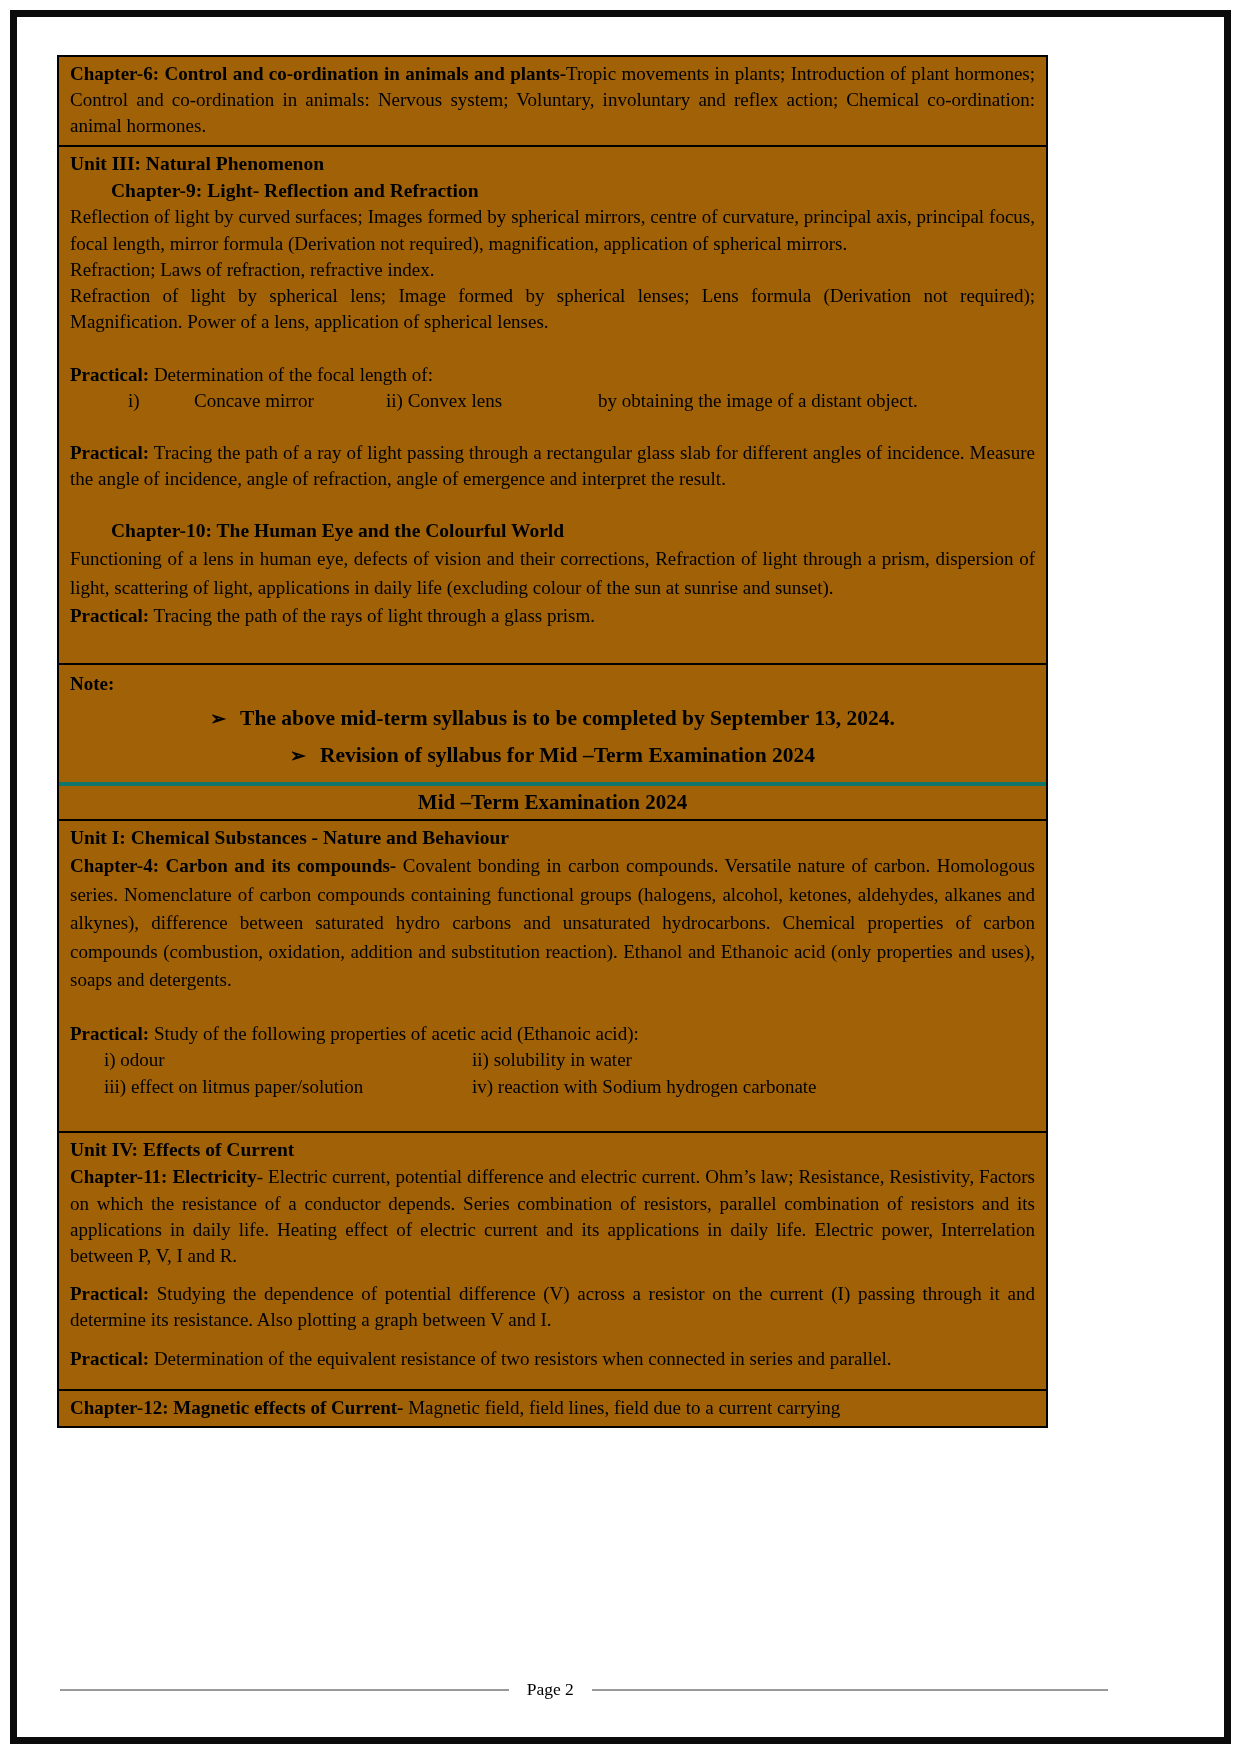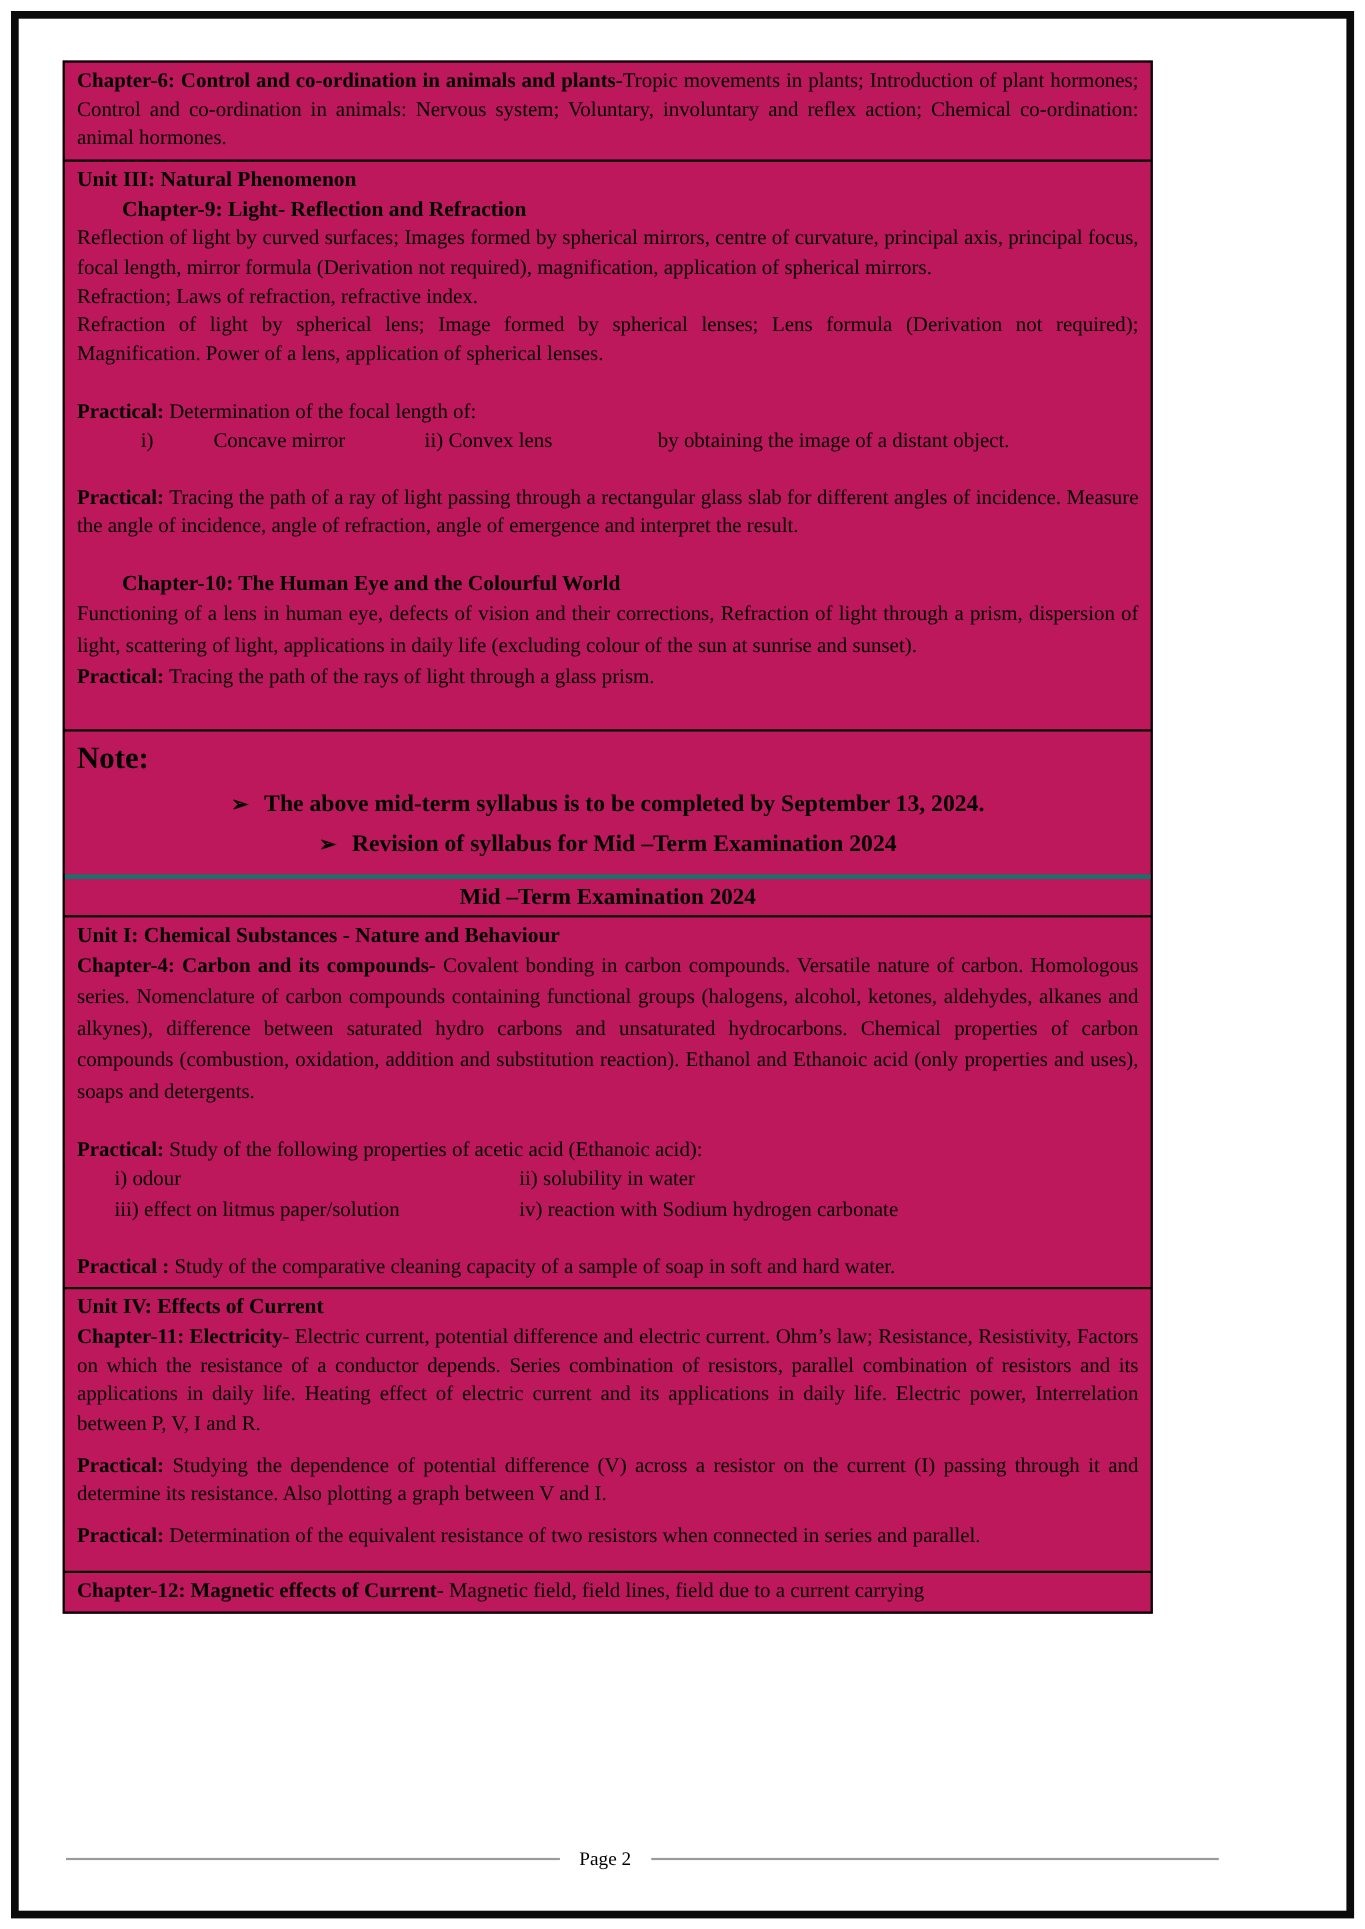--- a/index.html
+++ b/index.html
@@ -12,21 +12,21 @@
     overflow: hidden;
   }
   .frame {
     position: absolute; left: 10px; top: 10px; right: 10px; bottom: 10px;
     border: 7px solid #0b0b0b;
     pointer-events: none;
   }
   .content {
     position: absolute; left: 57px; top: 55px; width: 991px;
     border: 2px solid #000;
-    background: #be185d;
+    background: #a16207;
   }
   .sec {
     border-top: 2px solid #000;
     padding: 4px 11px 5px 11px;
     font-size: 19px;
     line-height: 1.38;
   }
   .sec.first { border-top: none; }
   .just { text-align: justify; }
   b { font-weight: bold; }
@@ -45,21 +45,21 @@
   
   .acid-grid {
     padding-left: 34px;
     display: grid;
     grid-template-columns: 368px 1fr;
     row-gap: 1px;
   }
 
   
   .note-sec { padding: 6px 11px 12px 11px; }
-  .note-title { font-weight: bold; font-size: 28px; }
+  .note-title { font-weight: bold; font-size: 19px; }
   .note-line {
     text-align: center; font-weight: bold; font-size: 21.5px;
     margin-top: 7px;
   }
   .note-line .arrow { margin-right: 14px; font-size: 19px; }
 
   .midterm-row {
     border-top: 4px solid #0f766e;
     text-align: center; font-weight: bold; font-size: 21px;
     padding: 4px 10px;
@@ -131,21 +131,20 @@
     <p><b>Practical:</b><span> Study of the following properties of acetic acid (Ethanoic acid):</span></p>
     <div class="acid-grid">
       <span>i) odour</span>
       <span>ii) solubility in water</span>
       <span>iii) effect on litmus paper/solution</span>
       <span>iv) reaction with Sodium hydrogen carbonate</span>
     </div>
 
     <div class="gap"></div>
 
-    <p><b>Practical :</b><span> Study of the comparative cleaning capacity of a sample of soap in soft and hard water.</span></p>
   </section>
 
   <section class="sec">
     <div class="unit-title">Unit IV: Effects of Current</div>
     <p class="just"><b>Chapter-11: Electricity</b><span>- Electric current, potential difference and electric current. Ohm’s law; Resistance, Resistivity, Factors on which the resistance of a conductor depends. Series combination of resistors, parallel combination of resistors and its applications in daily life. Heating effect of electric current and its applications in daily life. Electric power, Interrelation between P, V, I and R.</span></p>
 
     <div class="gap-sm"></div>
 
     <p class="just"><b>Practical:</b><span> Studying the dependence of potential difference (V) across a resistor on the current (I) passing through it and determine its resistance. Also plotting a graph between V and I.</span></p>
 

